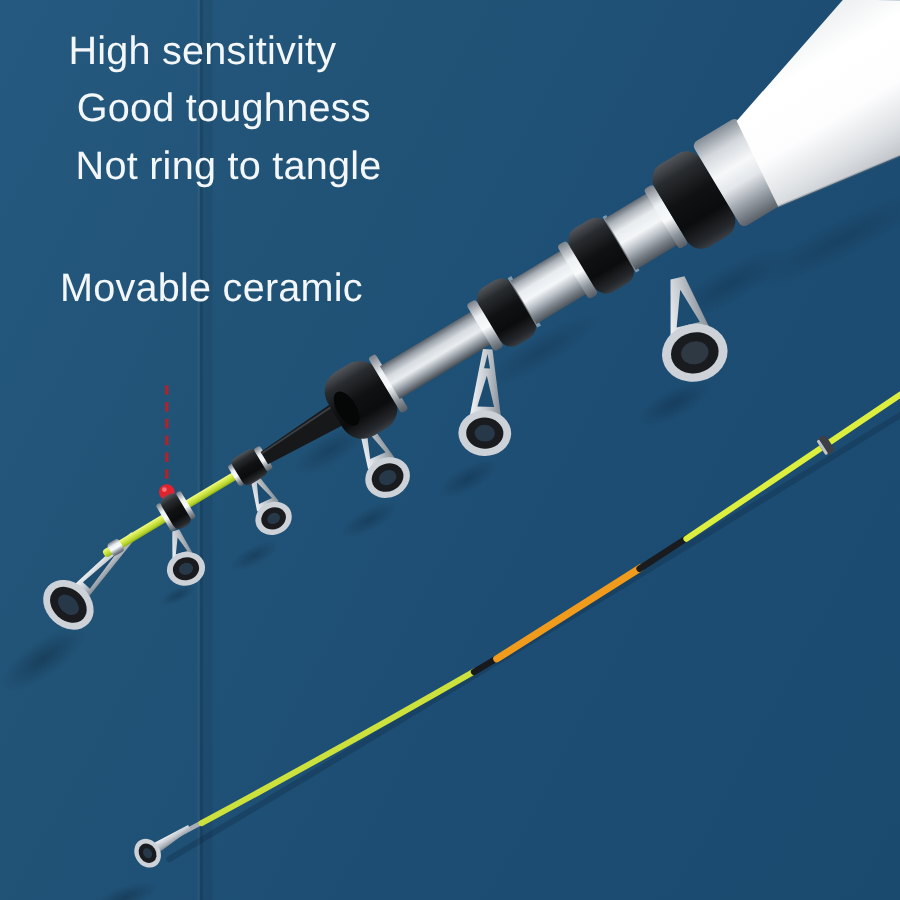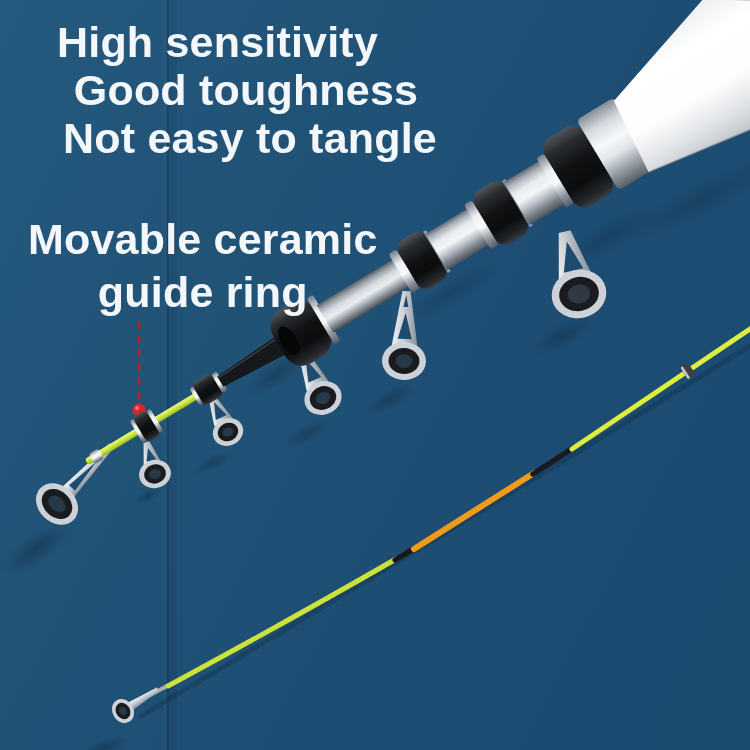--- a/index.html
+++ b/index.html
@@ -2,27 +2,27 @@
 <html><head>
 <meta charset="utf-8">
 <style>
   html,body{margin:0;padding:0;background:#0d2233;}
   .scene{
     position:relative;width:750px;height:750px;overflow:hidden;
     background:linear-gradient(118deg,#26597f 0%,#215377 30%,#1d4d73 60%,#1b4a6f 100%);
     font-family:"Liberation Sans", sans-serif;
   }
   .rod-svg{position:absolute;left:0;top:0;z-index:1;}
-  .ann{position:absolute;z-index:5;color:#f3f7fa;font-size:43px;line-height:48px;
-       font-weight:700;letter-spacing:0.2px;white-space:nowrap;}
+  .ann{position:absolute;z-index:5;color:#f3f7fa;font-size:33px;line-height:48px;
+       font-weight:400;letter-spacing:0.2px;white-space:nowrap;}
   .features{left:55px;top:18px;}
   .features .l1{padding-left:2px;}
   .features .l2{padding-left:0;text-align:center;}
   .features .l3{padding-left:8px;}
-  .guide-label{left:28px;top:213px;line-height:53px;text-align:center;}
+  .guide-label{left:50px;top:213px;line-height:53px;}
   .tail-label{left:279px;top:622px;}
 </style>
 </head>
 <body>
 
 <div class="scene">
 
   <svg class="rod-svg" width="750" height="750" viewBox="0 0 750 750">
     <defs>
       <linearGradient id="gTube" x1="0" y1="0" x2="0" y2="1">
@@ -232,22 +232,21 @@
       <g>
         <polygon points="634,-38 762,-79 803,-54 736,57 627,41" fill="url(#gWhite)"></polygon>
         <path d="M627,41 L736,57" stroke="rgba(100,110,120,0.35)" stroke-width="2" fill="none"></path>
       </g>
     </g>
   </svg>
 
   <div class="ann features">
     <div class="l1">High sensitivity</div>
     <div class="l2">Good toughness</div>
-    <div class="l3">Not easy to tangle</div>
+    <div class="l3">Not ring to tangle</div>
   </div>
 
   <div class="ann guide-label">
     <div>Movable ceramic</div>
-    <div>guide ring</div>
   </div>
 
 
 </div>
 
 </body></html>

